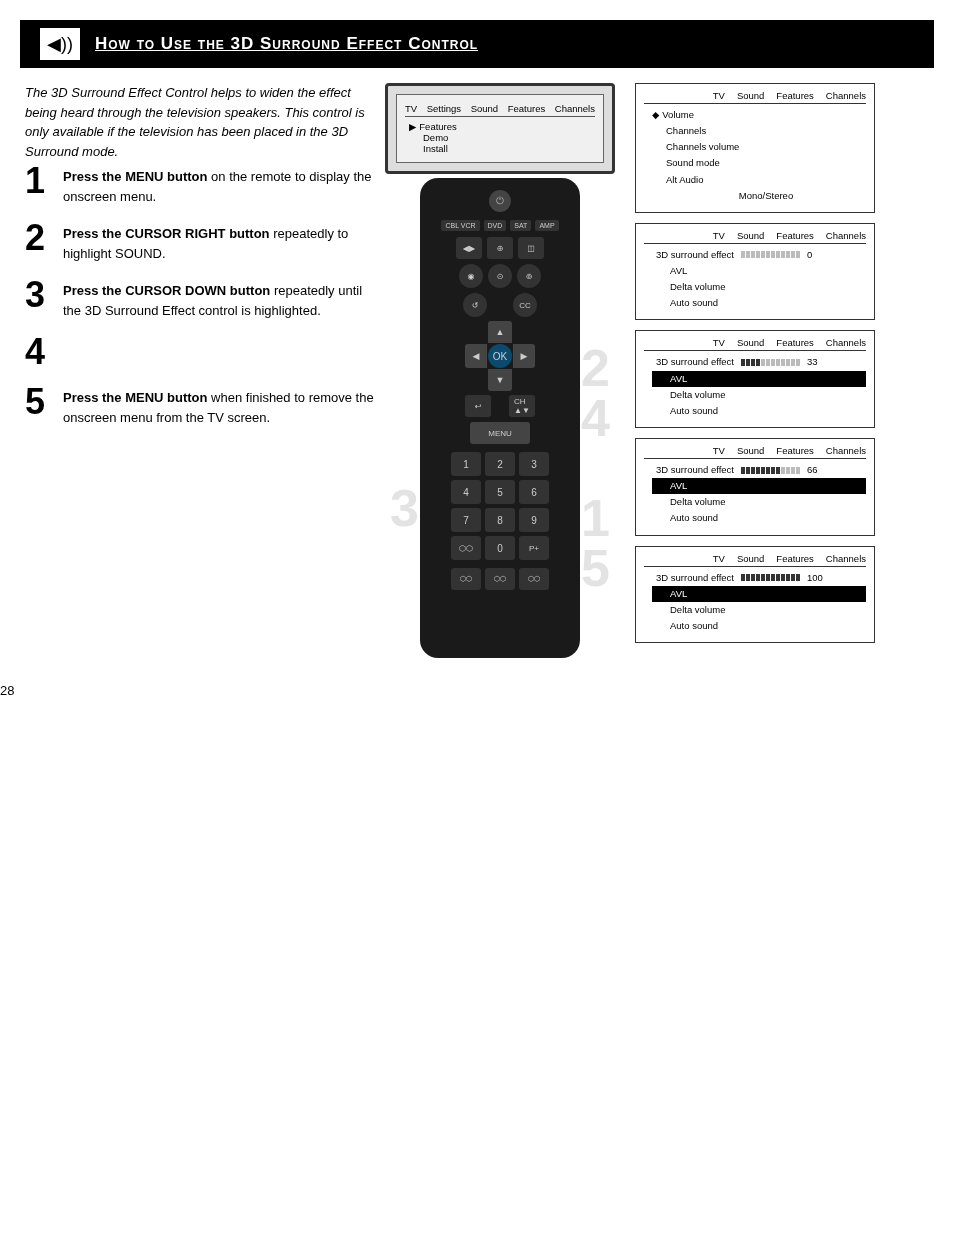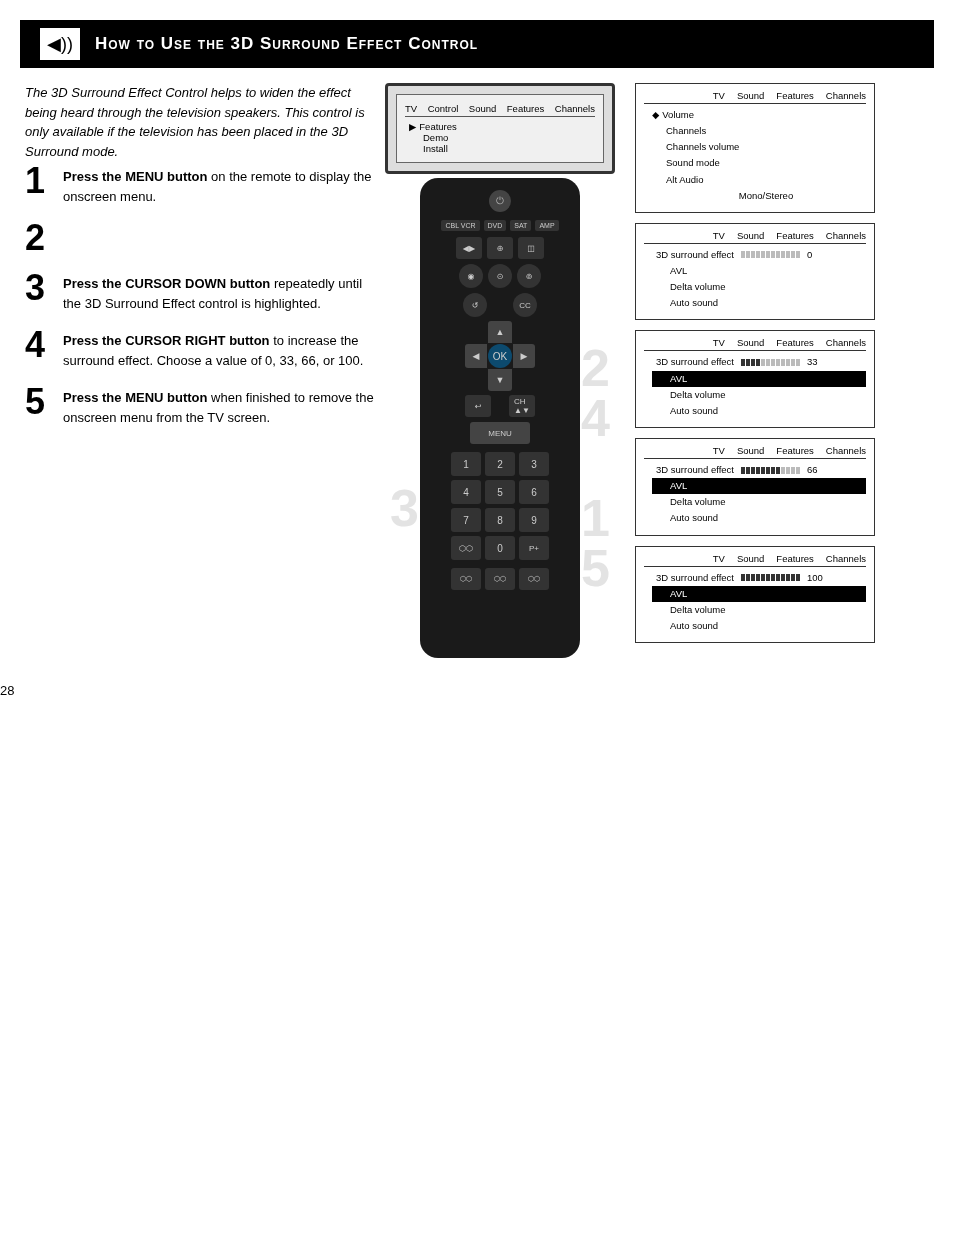--- a/index.html
+++ b/index.html
@@ -32,20 +32,21 @@
       margin-right: 15px;
       font-size: 18px;
       color: #000;
     }
     .header-title {
       font-size: 17px;
       font-weight: bold;
       letter-spacing: 1px;
       text-transform: none;
       font-variant: small-caps;
+      text-decoration: underline;
     }
 
     .intro-text {
       font-style: italic;
       font-size: 13px;
       line-height: 1.5;
       margin-bottom: 2px;
     }
 
     .steps {
@@ -364,55 +365,55 @@
 
       <div class="step">
         <div class="step-number">1</div>
         <div class="step-text">
           <strong>Press the MENU button</strong><span> on the remote to display the onscreen menu.</span>
         </div>
       </div>
 
       <div class="step">
         <div class="step-number">2</div>
+        <div class="step-text">
+          <strong>Press the CURSOR RIGHT button</strong><span> repeatedly to highlight SOUND.</span>
+        </div>
       </div>
 
       <div class="step">
         <div class="step-number">3</div>
         <div class="step-text">
           <strong>Press the CURSOR DOWN button</strong><span> repeatedly until the 3D Surround Effect control is highlighted.</span>
         </div>
       </div>
 
       <div class="step">
         <div class="step-number">4</div>
-        <div class="step-text">
-          <strong>Press the CURSOR RIGHT button</strong><span> to increase the surround effect. Choose a value of 0, 33, 66, or 100.</span>
-        </div>
       </div>
 
       <div class="step">
         <div class="step-number">5</div>
         <div class="step-text">
           <strong>Press the MENU button</strong><span> when finished to remove the onscreen menu from the TV screen.</span>
         </div>
       </div>
 
     </div>
   </div>
 
   <div class="right-section">
 
     <div class="center-visual">
 
       <div style="border:3px solid #333; border-radius:4px; background:#ddd; padding:8px; width:230px; margin-bottom:4px;">
         <div style="background:#f0f0f0; border:1px solid #666; padding:8px; font-size:10px;">
           <div style="display:flex; justify-content:space-between; border-bottom:1px solid #555; padding-bottom:2px; margin-bottom:4px; font-size:9.5px;">
             <span>TV</span>
-            <span>Control</span>
+            <span>Settings</span>
             <span>Sound</span>
             <span>Features</span>
             <span>Channels</span>
           </div>
           <div style="font-size:9.5px; padding-left:4px;">
             <div style="display:flex; align-items:center; gap:3px;">
               <span>▶</span>
                 <span>Features</span>
             </div>
             <div style="padding-left:14px;">Demo</div>

